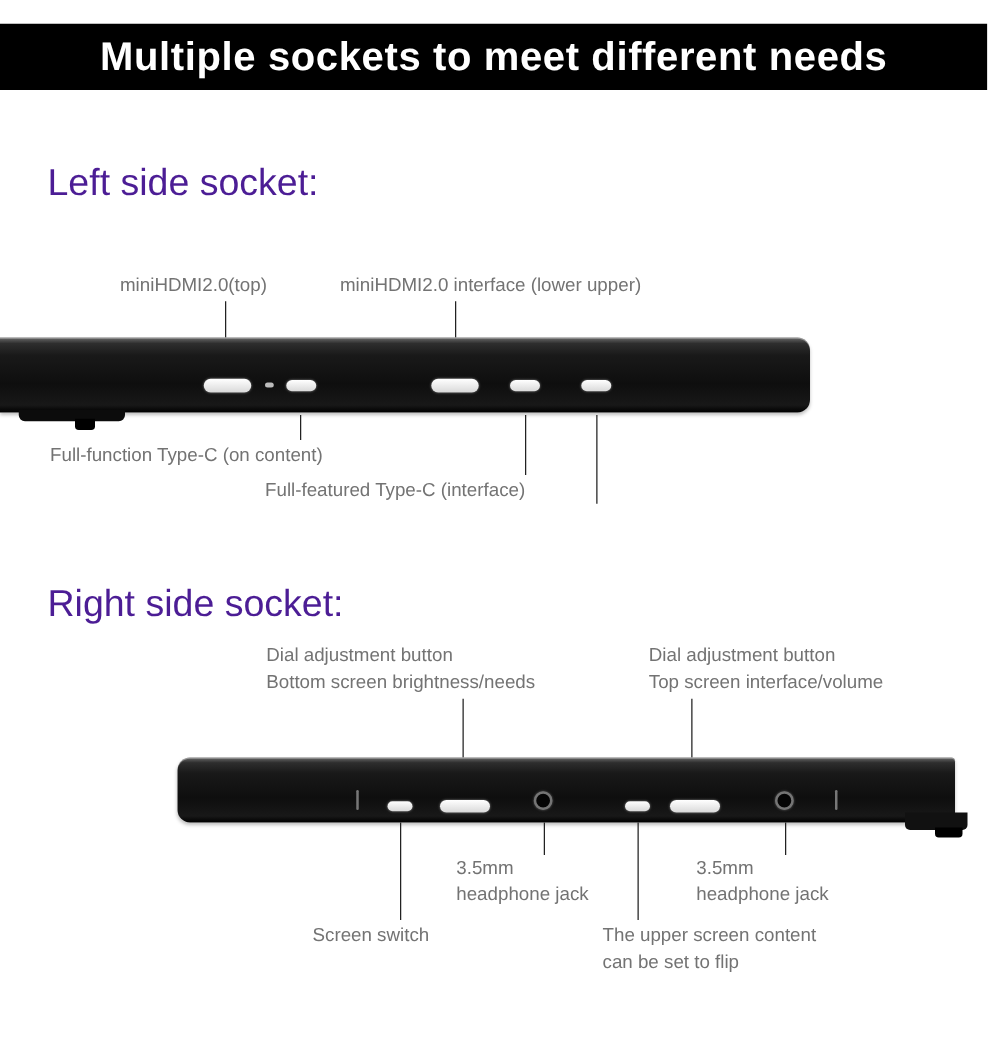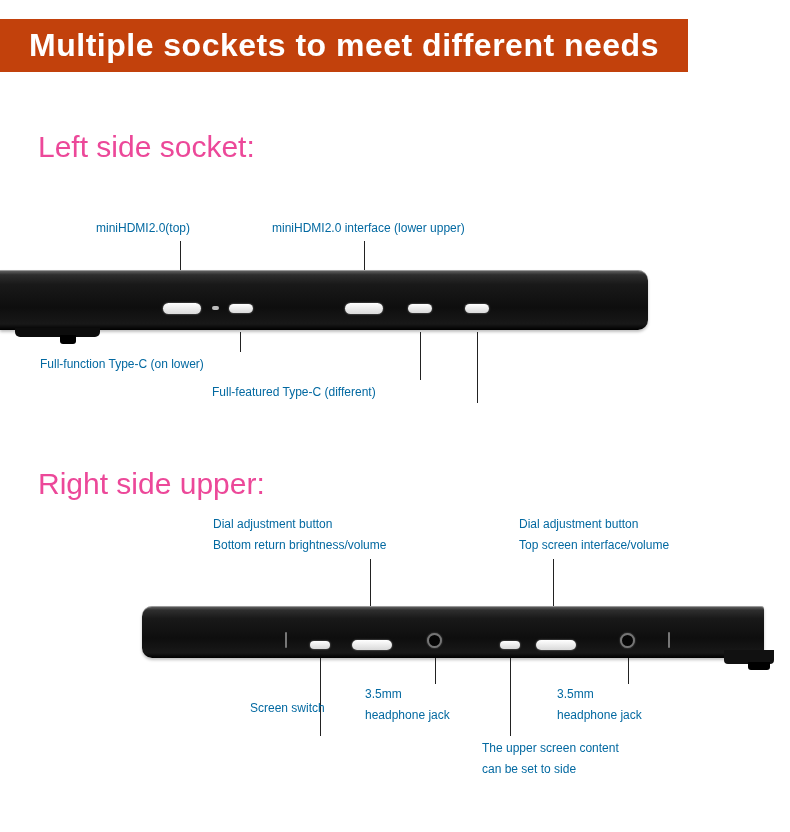--- a/index.html
+++ b/index.html
@@ -1,26 +1,26 @@
 <!DOCTYPE html>
 <html><head>
 <meta charset="utf-8">
 <style>
   * { margin:0; padding:0; box-sizing:border-box; }
   html,body { background:#ffffff; }
   body { font-family:"Liberation Sans", sans-serif; color:#111; }
   .page { position:relative; width:790px; height:832px; background:#fff; overflow:hidden; }
 
-  .banner { position:absolute; left:0; top:19px; width:688px; height:53px;
-            background:#c2410c; color:#fff; display:flex; align-items:center; justify-content:center; }
+  .banner { position:absolute; left:0; top:19px; width:790px; height:53px;
+            background:#000000; color:#fff; display:flex; align-items:center; justify-content:center; }
   .banner span { font-size:32px; font-weight:700; letter-spacing:0.5px; }
 
-  .heading { position:absolute; font-size:30px; font-weight:400; color:#ec4899; white-space:nowrap; }
+  .heading { position:absolute; font-size:30px; font-weight:400; color:#4c1d95; white-space:nowrap; }
 
-  .label { position:absolute; font-size:12px; color:#0369a1; white-space:nowrap; line-height:21px; }
+  .label { position:absolute; font-size:15px; color:#737373; white-space:nowrap; line-height:21px; }
   .label div { white-space:nowrap; }
 
   .vline { position:absolute; width:1px; background:#222; }
 
   .device { position:absolute; background:linear-gradient(180deg,#6b6b6b 0%,#2e2e2e 8%,#191919 24%,#0e0e0e 62%,#181818 90%,#000 100%);
             box-shadow: inset 0 1px 0 rgba(255,255,255,0.35), 0 2px 3px rgba(0,0,0,0.25); }
   .device-left  { left:0;   top:270px; width:648px; height:60px; border-radius:0 10px 10px 0; }
   .device-right { left:142px; top:606px; width:622px; height:52px; border-radius:10px 3px 3px 10px; }
 
   .chassis-detail { position:absolute; background:#0c0c0c; }
@@ -61,28 +61,28 @@
     <div class="port port-typec" style="left:408px; top:34px;"></div>
     <div class="port port-typec" style="left:465px; top:34px;"></div>
   </div>
   <div class="chassis-detail" style="left:15px; top:328px; width:85px; height:9px; border-radius:0 0 5px 5px;"></div>
   <div class="chassis-detail" style="left:60px; top:335px; width:16px; height:9px; background:#000; border-radius:0 0 3px 3px;"></div>
 
   <div class="vline" style="left:240px; top:332px; height:20px;"></div>
   <div class="vline" style="left:420px; top:332px; height:48px;"></div>
   <div class="vline" style="left:477px; top:332px; height:71px;"></div>
 
-  <div class="label" style="left:40px;  top:354px;">Full-function Type-C (on lower)</div>
-  <div class="label" style="left:212px; top:382px;">Full-featured Type-C (different)</div>
+  <div class="label" style="left:40px;  top:354px;">Full-function Type-C (on content)</div>
+  <div class="label" style="left:212px; top:382px;">Full-featured Type-C (interface)</div>
 
-  <div class="heading" style="left:38px; top:467px;">Right side upper:</div>
+  <div class="heading" style="left:38px; top:467px;">Right side socket:</div>
 
   <div class="label" style="left:213px; top:514px;">
     <div>Dial adjustment button</div>
-    <div>Bottom return brightness/volume</div>
+    <div>Bottom screen brightness/needs</div>
   </div>
   <div class="label" style="left:519px; top:514px;">
     <div>Dial adjustment button</div>
     <div>Top screen interface/volume</div>
   </div>
 
   <div class="vline" style="left:370px; top:559px; height:47px;"></div>
   <div class="vline" style="left:553px; top:559px; height:47px;"></div>
 
   <div class="device device-right">
@@ -104,21 +104,21 @@
   <div class="vline" style="left:510px; top:658px; height:78px;"></div>
 
   <div class="label" style="left:365px; top:684px;">
     <div>3.5mm</div>
     <div>headphone jack</div>
   </div>
   <div class="label" style="left:557px; top:684px;">
     <div>3.5mm</div>
     <div>headphone jack</div>
   </div>
-  <div class="label" style="left:250px; top:698px;">
+  <div class="label" style="left:250px; top:738px;">
     <div>Screen switch</div>
   </div>
   <div class="label" style="left:482px; top:738px;">
     <div>The upper screen content</div>
-    <div>can be set to side</div>
+    <div>can be set to flip</div>
   </div>
 
 </div>
 
 </body></html>

